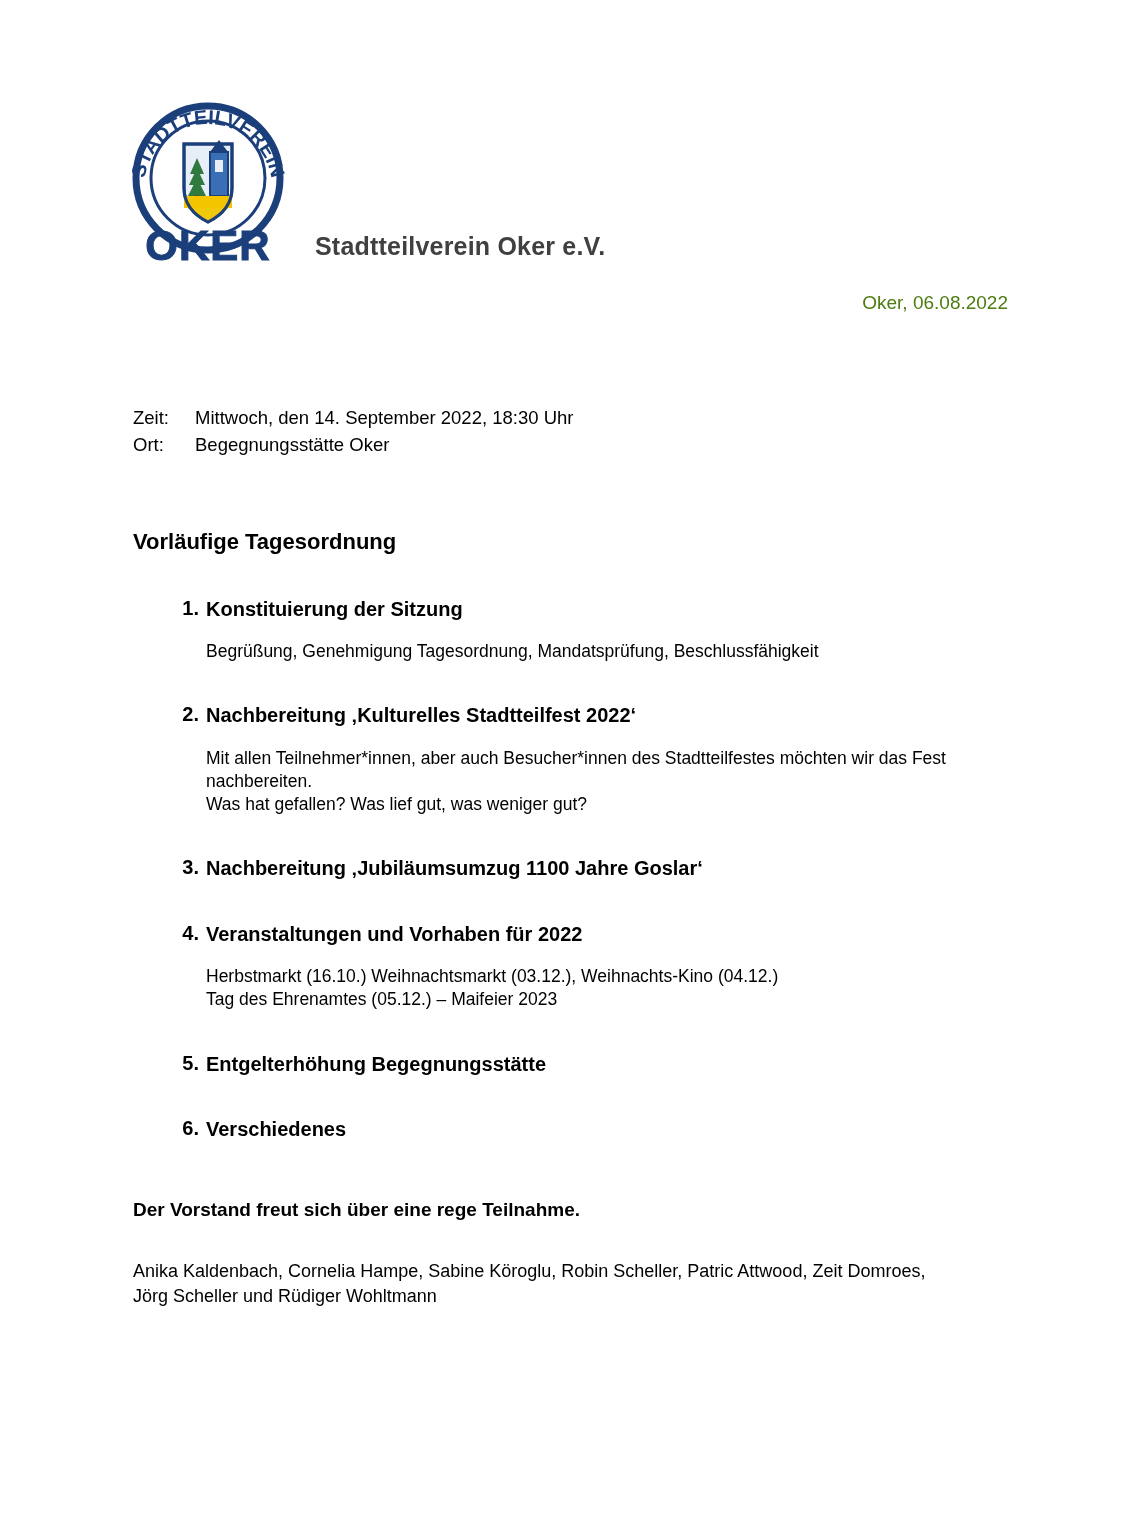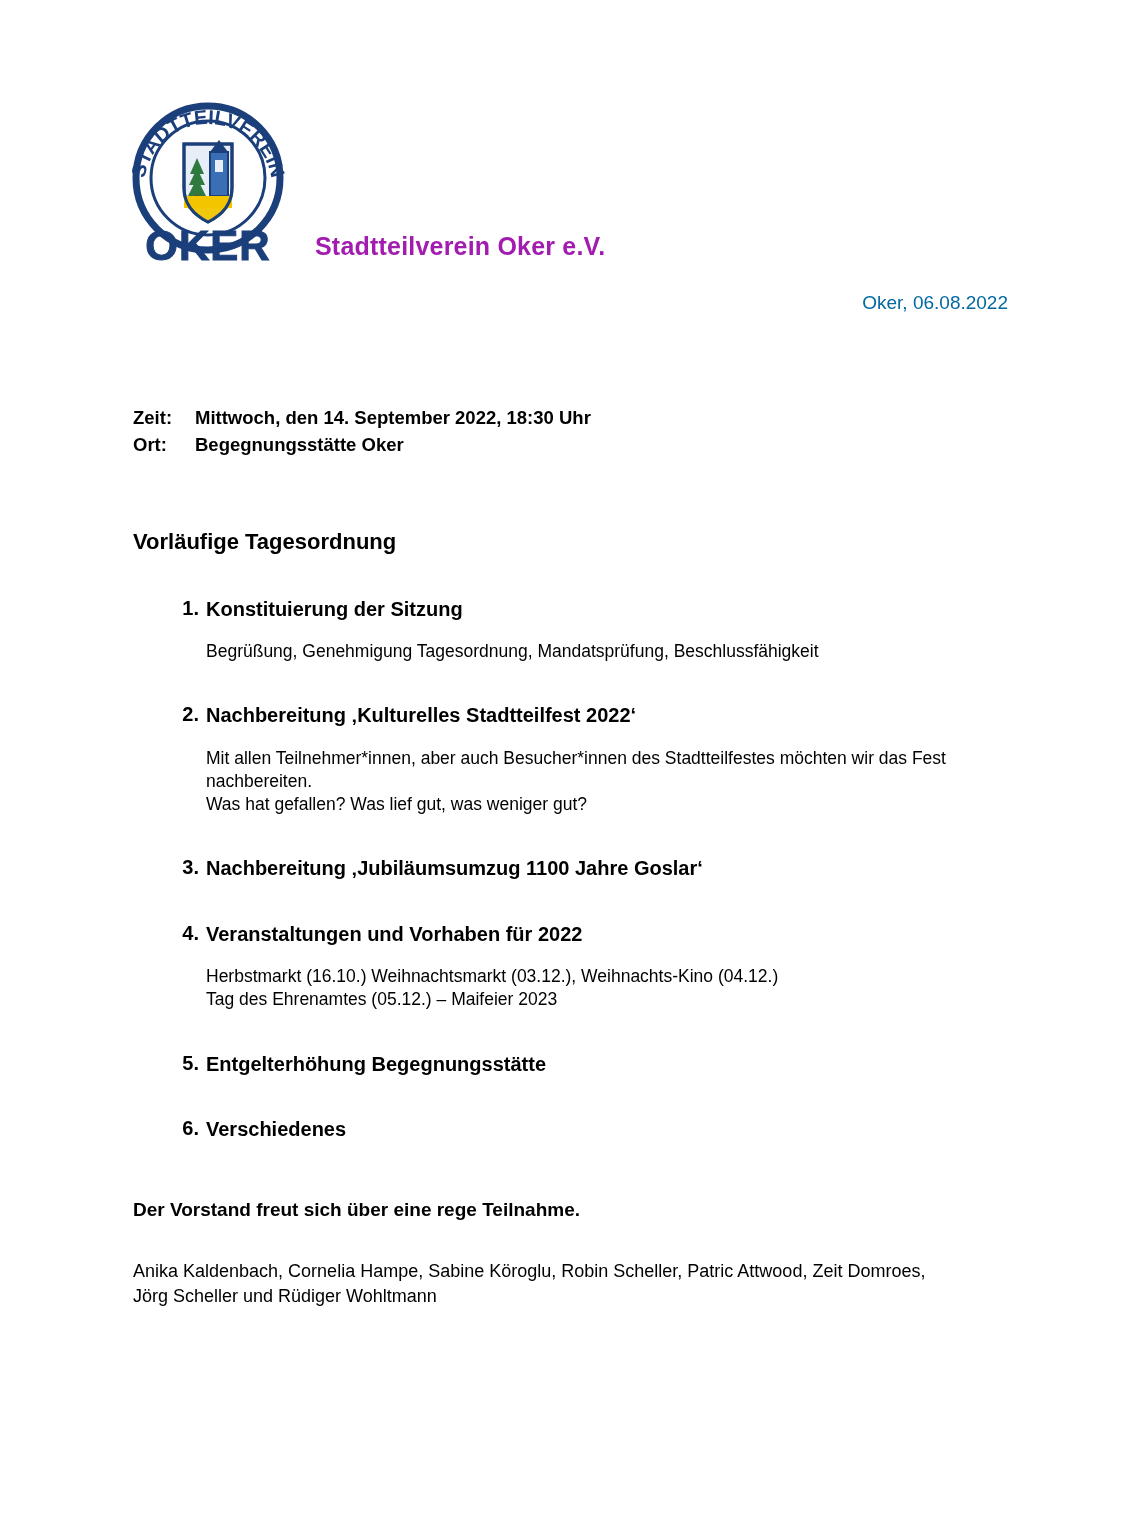--- a/index.html
+++ b/index.html
@@ -38,51 +38,51 @@
     height: 180px;
   }
   .logo svg { display: block; }
 
   .org-title {
     position: absolute;
     left: 315px;
     top: 232px;
     font-size: 25px;
     font-weight: bold;
-    color: #a21caf;
+    color: #404040;
     letter-spacing: 0.2px;
   }
 
   .date-line {
     position: absolute;
     right: 140px;
     top: 292px;
     font-size: 19px;
-    color: #0369a1;
+    color: #4d7c0f;
     white-space: nowrap;
   }
 
   
   .content {
     position: absolute;
     left: 133px;
     top: 405px;
     width: 900px;
   }
 
   h1.doc-title {
     font-size: 31px;
     font-weight: bold;
     margin: 0 0 34px 0;
     letter-spacing: -0.2px;
   }
 
   .meta {
     font-size: 18.5px;
-    font-weight: bold;
+    font-weight: normal;
     line-height: 1.45;
     margin-bottom: 70px;
   }
   .meta-row {
     display: flex;
   }
   .meta-label {
     width: 62px;
     flex: 0 0 62px;
   }

